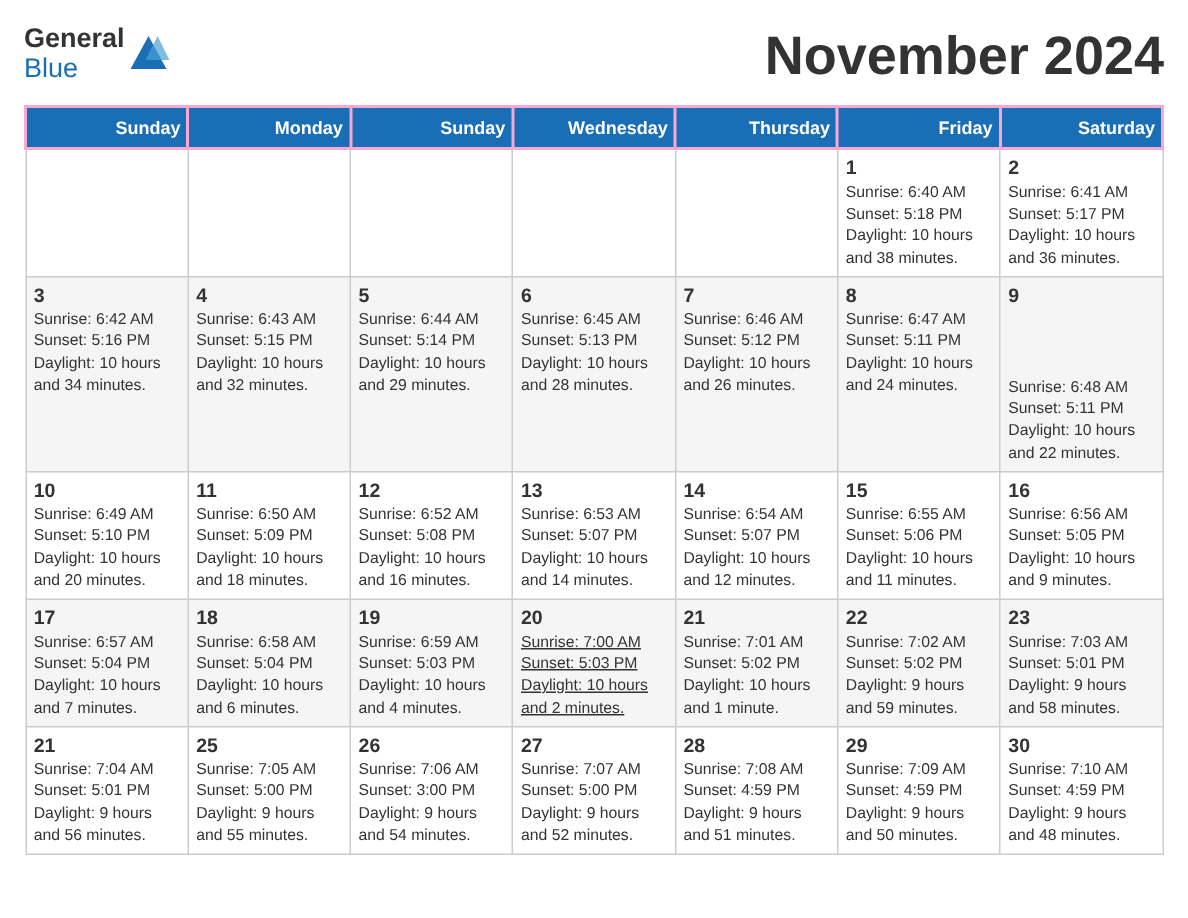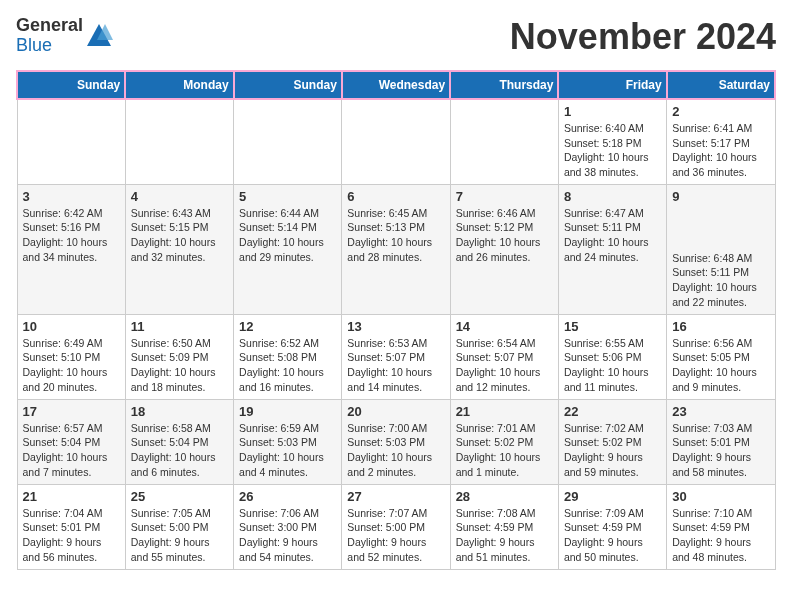--- a/index.html
+++ b/index.html
@@ -264,21 +264,21 @@
         </td>
         <td>
           <span class="day-num">19</span>
           <div class="day-info" style="white-space: pre-line;">Sunrise: 6:59 AM
 Sunset: 5:03 PM
 Daylight: 10 hours
 and 4 minutes.</div>
         </td>
         <td>
           <span class="day-num">20</span>
-          <div class="day-info" style="white-space: pre-line;">Sunrise: 7:00 AM
+          <div class="day-info" style="white-space: pre-line; text-decoration: underline;">Sunrise: 7:00 AM
 Sunset: 5:03 PM
 Daylight: 10 hours
 and 2 minutes.</div>
         </td>
         <td>
           <span class="day-num">21</span>
           <div class="day-info" style="white-space: pre-line;">Sunrise: 7:01 AM
 Sunset: 5:02 PM
 Daylight: 10 hours
 and 1 minute.</div>

